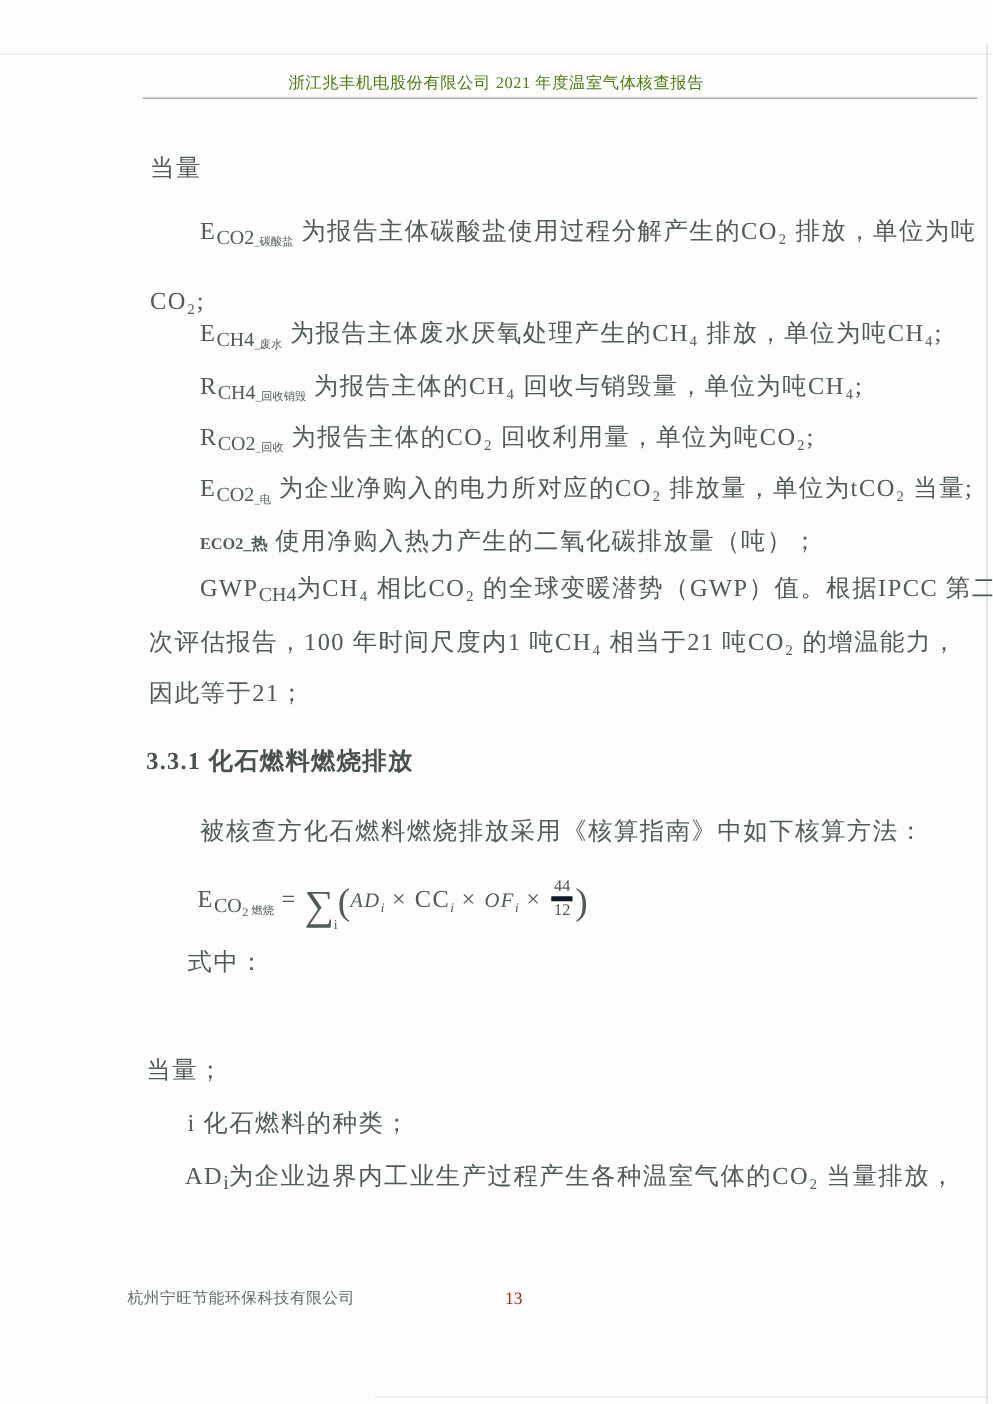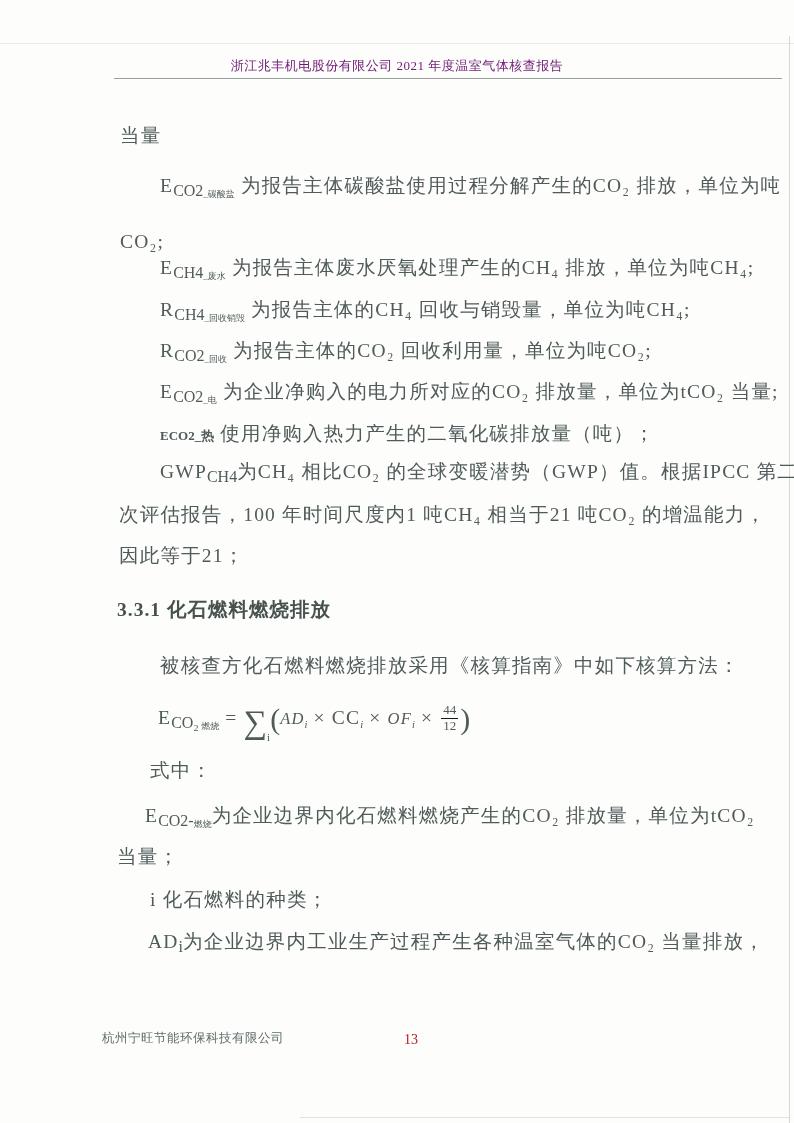--- a/index.html
+++ b/index.html
@@ -11,21 +11,21 @@
     font-family:"Liberation Serif","DejaVu Serif",serif;
     color:#4f5b59;
   }
   
   .scan-line-top{position:absolute;left:0;top:43px;width:794px;height:1px;background:#eaeaea;}
   .scan-line-right{position:absolute;left:789px;top:36px;width:1px;height:1087px;background:#d6d8d7;}
   .scan-line-bottom{position:absolute;left:300px;top:1117px;width:489px;height:1px;background:#e2e2e1;}
 
   .header-title{
     position:absolute;top:57px;left:0;width:794px;
-    text-align:center;font-size:13px;color:#701a75;letter-spacing:.5px;
+    text-align:center;font-size:13px;color:#4d7c0f;letter-spacing:.5px;
     font-family:"Liberation Serif","DejaVu Serif",serif;
   }
   .header-rule{position:absolute;top:78px;left:114px;width:668px;height:1px;background:#97a09d;}
 
   .body-lines{position:absolute;left:0;top:0;width:784px;height:1123px;}
   .line{
     position:absolute;white-space:nowrap;
     font-size:19.5px;line-height:1.15;letter-spacing:1.2px;color:#4f5b59;
   }
   .line.heading{font-weight:bold;color:#47524f;letter-spacing:1px;}
@@ -37,21 +37,21 @@
   .seg-small{font-size:13px;letter-spacing:0;font-weight:bold;}
   .seg-it{font-style:italic;font-size:16.5px;}
   .seg-itsub{font-style:italic;font-size:10.5px;vertical-align:-4px;letter-spacing:0;}
   .seg-sum{font-size:33px;vertical-align:-9px;letter-spacing:0;}
   .seg-sumsub{font-size:11px;vertical-align:-17px;letter-spacing:0;}
   .seg-bp{font-size:30px;font-weight:300;vertical-align:-5px;letter-spacing:0;}
   .seg-frac{
     display:inline-block;vertical-align:-6px;text-align:center;
     font-size:13px;line-height:1.15;letter-spacing:0;margin:0 2px;
   }
-  .seg-frac .num{display:block;border-bottom:1px solid #0f172a;padding:0 2px;}
+  .seg-frac .num{display:block;border-bottom:4px solid #0f172a;padding:0 2px;}
   .seg-frac .den{display:block;}
 
   .footer-company{
     position:absolute;left:102px;top:1030px;
     font-family:"Liberation Sans","DejaVu Sans",sans-serif;
     font-size:12.5px;color:#5d6b68;letter-spacing:.5px;font-weight:500;
   }
   .footer-page-number{
     position:absolute;left:404px;top:1032px;
     font-size:14px;color:#b91c1c;
@@ -86,21 +86,20 @@
       <div class="line" style="top: 340px; left: 160px;"><span class="seg-n">R</span><span class="seg-sub">CO2</span><span class="seg-ss">_回收</span><span class="seg-n"> 为报告主体的CO₂ 回收利用量，单位为吨CO₂;</span></div>
       <div class="line" style="top: 381px; left: 160px;"><span class="seg-n">E</span><span class="seg-sub">CO2</span><span class="seg-ss">_电</span><span class="seg-n"> 为企业净购入的电力所对应的CO₂ 排放量，单位为tCO₂ 当量;</span></div>
       <div class="line" style="top: 423px; left: 160px;"><span class="seg-small">ECO2_热</span><span class="seg-n"> 使用净购入热力产生的二氧化碳排放量（吨）；</span></div>
       <div class="line" style="top: 461px; left: 160px;"><span class="seg-n">GWP</span><span class="seg-sub">CH4</span><span class="seg-n">为CH₄ 相比CO₂ 的全球变暖潜势（GWP）值。根据IPCC 第二</span></div>
       <div class="line" style="top: 504px; left: 119px;"><span class="seg-n">次评估报告，100 年时间尺度内1 吨CH₄ 相当于21 吨CO₂ 的增温能力，</span></div>
       <div class="line" style="top: 545px; left: 119px;"><span class="seg-n">因此等于21；</span></div>
       <div class="line heading" style="top: 599px; left: 117px;"><span class="seg-b">3.3.1 化石燃料燃烧排放</span></div>
       <div class="line" style="top: 655px; left: 160px;"><span class="seg-n">被核查方化石燃料燃烧排放采用《核算指南》中如下核算方法：</span></div>
       <div class="line" style="top: 702px; left: 158px;"><span class="seg-n">E</span><span class="seg-sub">CO₂</span><span class="seg-ss"> 燃烧</span><span class="seg-n"> = </span><span class="seg-sum">∑</span><span class="seg-sumsub">i</span><span class="seg-bp">(</span><span class="seg-it">AD</span><span class="seg-itsub">i</span><span class="seg-n"> × CC</span><span class="seg-itsub">i</span><span class="seg-n"> × </span><span class="seg-it">OF</span><span class="seg-itsub">i</span><span class="seg-n"> × </span><span class="seg-frac"><span class="num">44</span><span class="den">12</span></span><span class="seg-bp">)</span></div>
       <div class="line" style="top: 760px; left: 150px;"><span class="seg-n">式中：</span></div>
-      <div class="line" style="top: 805px; left: 145px;"><span class="seg-n">E</span><span class="seg-sub">CO2-</span><span class="seg-ss">燃烧</span><span class="seg-n">为企业边界内化石燃料燃烧产生的CO₂ 排放量，单位为tCO₂</span></div>
       <div class="line" style="top: 846px; left: 117px;"><span class="seg-n">当量；</span></div>
       <div class="line" style="top: 931px; left: 148px;"><span class="seg-n">AD</span><span class="seg-sub">i</span><span class="seg-n">为企业边界内工业生产过程产生各种温室气体的CO₂ 当量排放，</span></div>
       <div class="line" style="top: 889px; left: 150px;"><span class="seg-n">i 化石燃料的种类；</span></div>
     </div>
 
   <div class="red-margin">乄丶批氺攵乄心</div>
 
   <div class="footer-company">杭州宁旺节能环保科技有限公司</div>
   <div class="footer-page-number">13</div>
 

